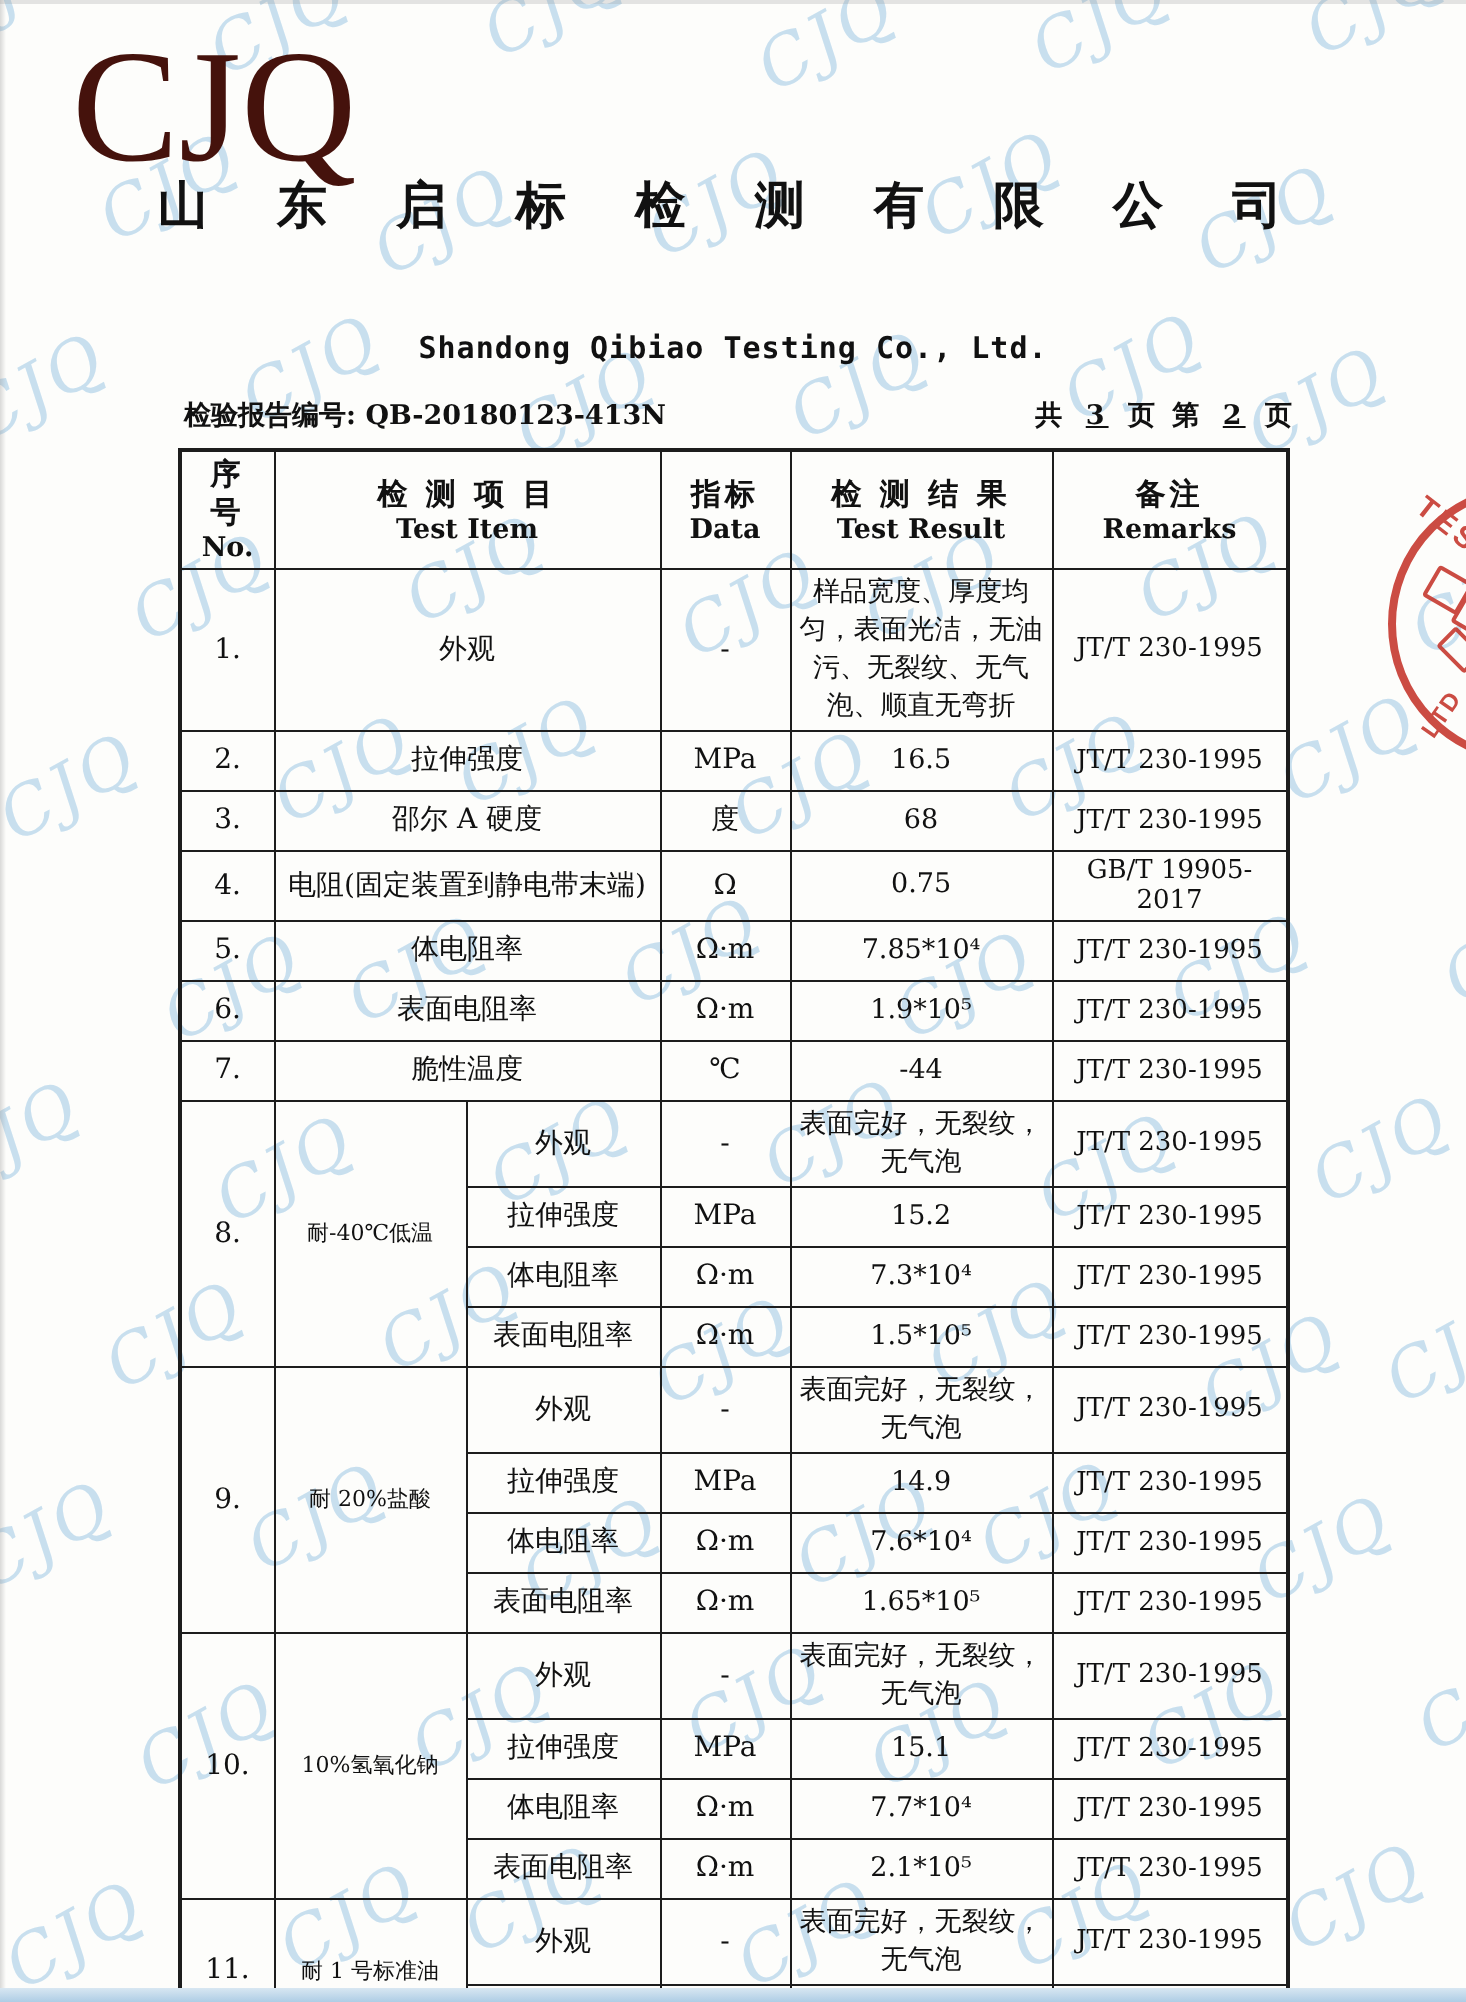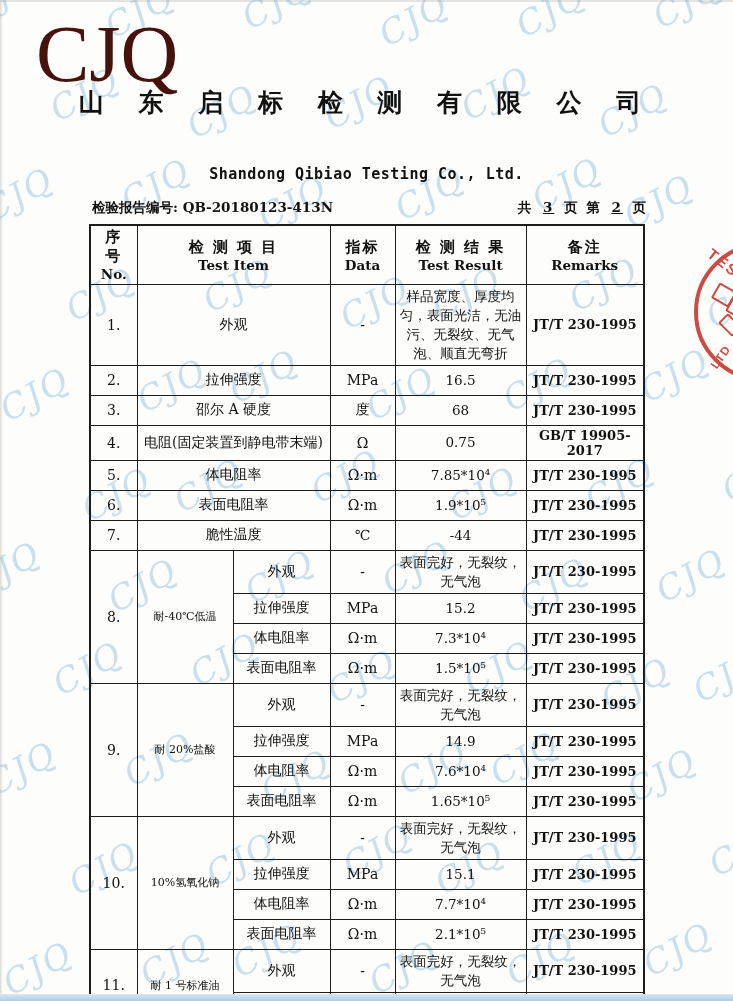--- a/index.html
+++ b/index.html
@@ -57,21 +57,21 @@
   }
   table.rpt { border:2px solid #1d1d1d; }
   th .cn { font-size:15px; font-weight:bold; letter-spacing:2px; }
   th .en { font-size:13.5px; font-weight:bold; font-family:"DejaVu Serif", serif; }
   td.c-no     { font-size:14px; }
   td.c-item   { font-size:14px; }
   td.c-group  { font-size:11px; }
   td.c-sub    { font-size:14px; }
   td.c-unit   { font-size:14px; }
   td.c-result { font-size:13.5px; line-height:1.4; }
-  td.c-remark { font-size:13px; font-weight:bold;margin-top:41px; }
+  td.c-remark { font-size:13px; font-weight:normal;margin-top:41px; }
 
   
   .stamp { position:absolute; left:684px; top:238px; width:160px; height:158px; z-index:5; opacity:.88; }
   .stamp * { color:#c5342a; }
   .stamp-ring {
     position:absolute; left:10px; top:4px; width:132px; height:132px;
     border:4px solid #c5342a; border-radius:50%;
   }
   .stamp-txt { position:absolute; font-family:"Liberation Sans", sans-serif; font-weight:bold; }
   .st-top  { left:22px; top:16px; font-size:15px; transform:rotate(38deg); letter-spacing:2px; }

